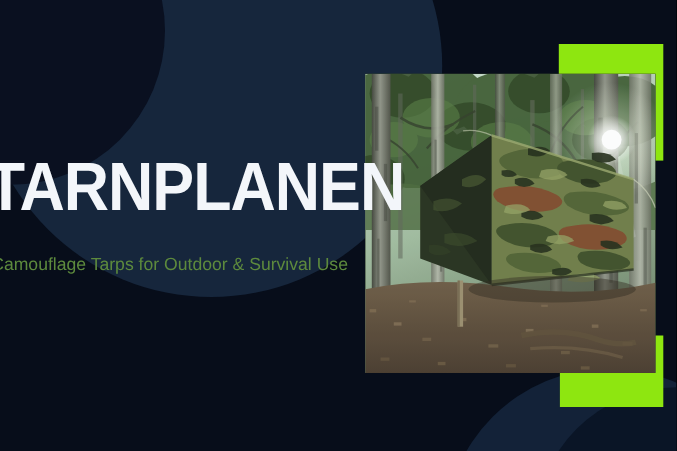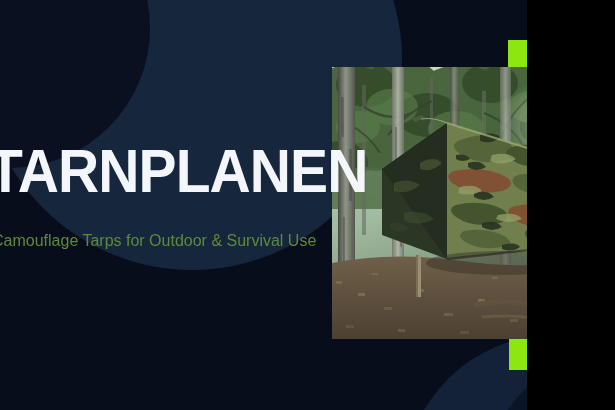--- a/index.html
+++ b/index.html
@@ -7,21 +7,21 @@
     padding: 0;
     background: #000;
   }
   body {
     font-family: "Liberation Sans", sans-serif;
   }
 
   
   #banner {
     position: relative;
-    width: 527px;
+    width: 615px;
     height: 410px;
     overflow: hidden;
     background: #070d1a;
   }
 
   
   .bg-circle {
     position: absolute;
     border-radius: 50%;
     pointer-events: none;

